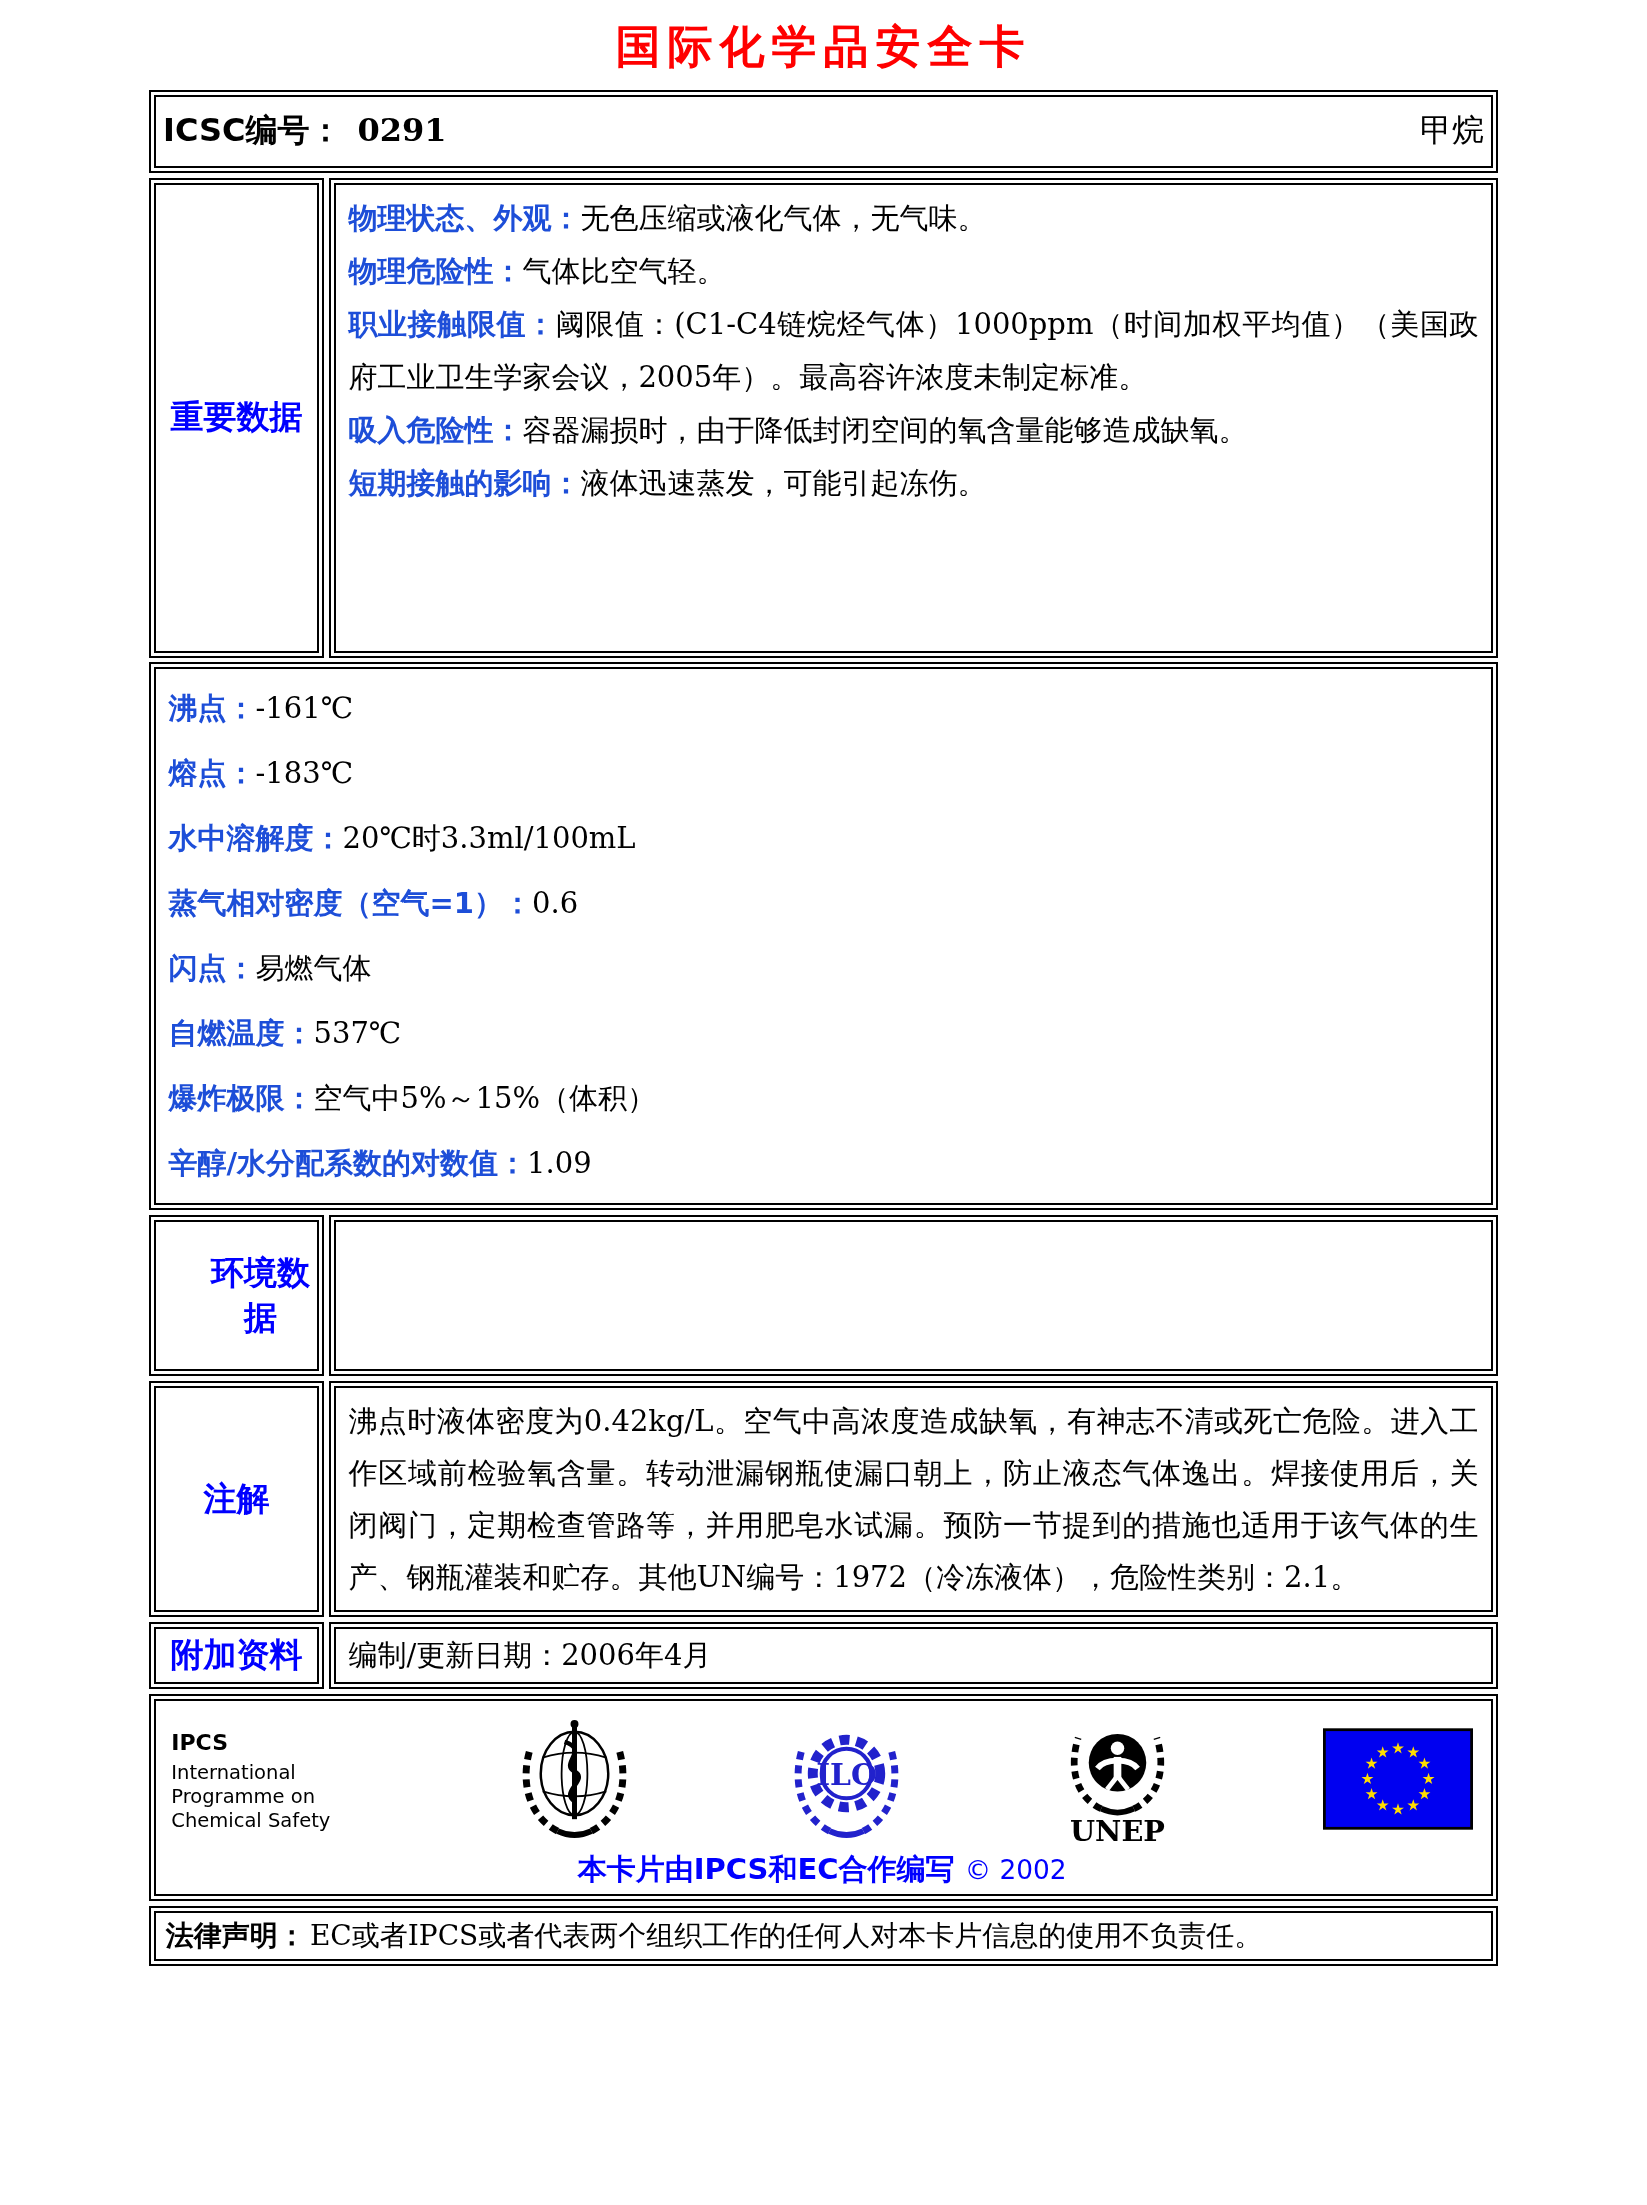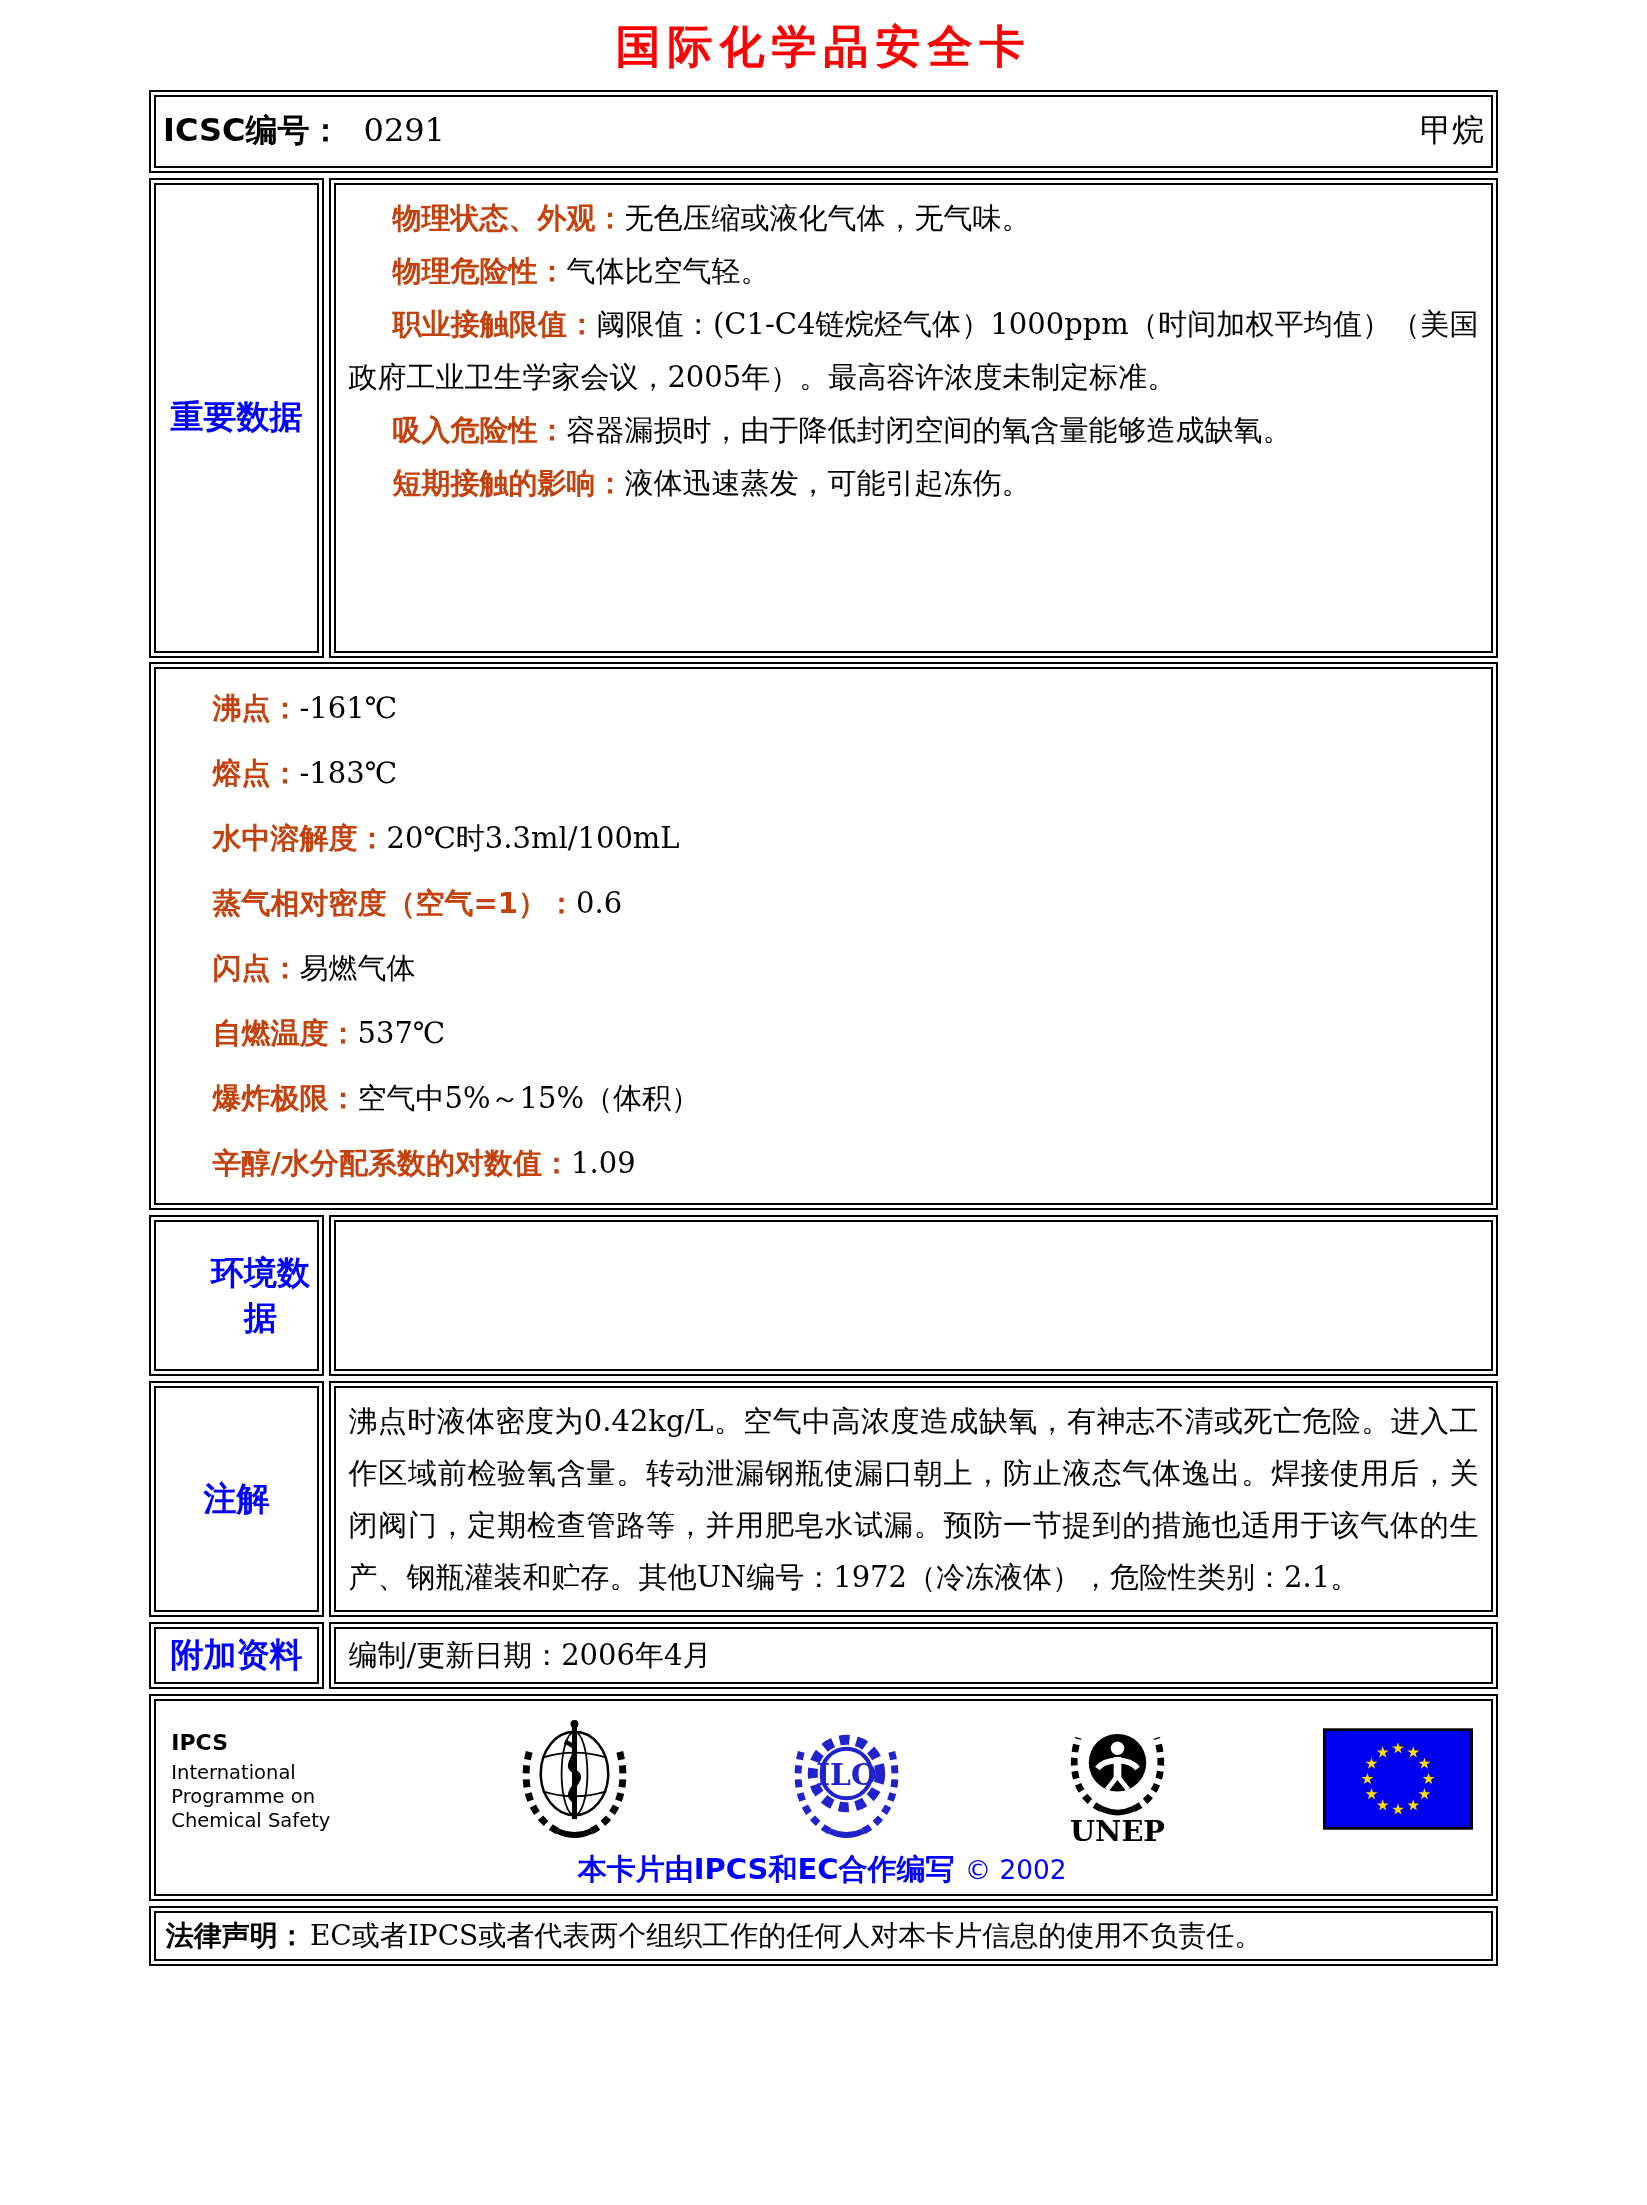--- a/index.html
+++ b/index.html
@@ -14,30 +14,30 @@
     font-size:45px;letter-spacing:7px;line-height:1.5;
     font-family:"DejaVu Serif",serif;margin-bottom:9.7px;
   }
   .row{display:flex;gap:4.9px;margin-bottom:4.9px;}
   .box{border:7px double #000;background:#fff;box-sizing:border-box;}
   .full{width:100%;}
   
   .hdr{display:flex;justify-content:space-between;align-items:center;
        min-height:83px;padding:0 7px;font-size:32px;}
   .hdr .blue-lbl{color:#000000;font-family:"DejaVu Sans",sans-serif;font-weight:bold;}
-  .hdr .num{margin-left:22px;}
+  .hdr .num{margin-left:16px;font-weight:bold;}
   
   .lblcell{
     width:175px;flex:0 0 175px;display:flex;align-items:center;justify-content:center;
     color:#0000ff;font-family:"DejaVu Sans",sans-serif;font-weight:bold;font-size:33px;
     text-align:center;
   }
   .content{flex:1 1 auto;padding:7px 12.5px;font-size:29px;}
   .content .item{line-height:53px;text-align:justify;}
-  .content .item .ilbl{color:#c2410c;font-family:"DejaVu Sans",sans-serif;font-weight:bold;margin-left:44px;}
+  .content .item .ilbl{color:#1d4ed8;font-family:"DejaVu Sans",sans-serif;font-weight:bold;}
   .props .item{line-height:65px;text-align:left;}
   .imp{min-height:480px;}
   .phys{min-height:509px;}
   .env{min-height:161px;padding-left:48px;}
   .notes{min-height:228px;}
   .notes-text{line-height:52px;text-align:justify;font-size:29px;}
   .addl{min-height:53px;}
   .addl-text{line-height:39px;font-size:29px;}
   
   .logosbox{min-height:193px;padding:8.3px 18px 4.2px 15.3px;}

